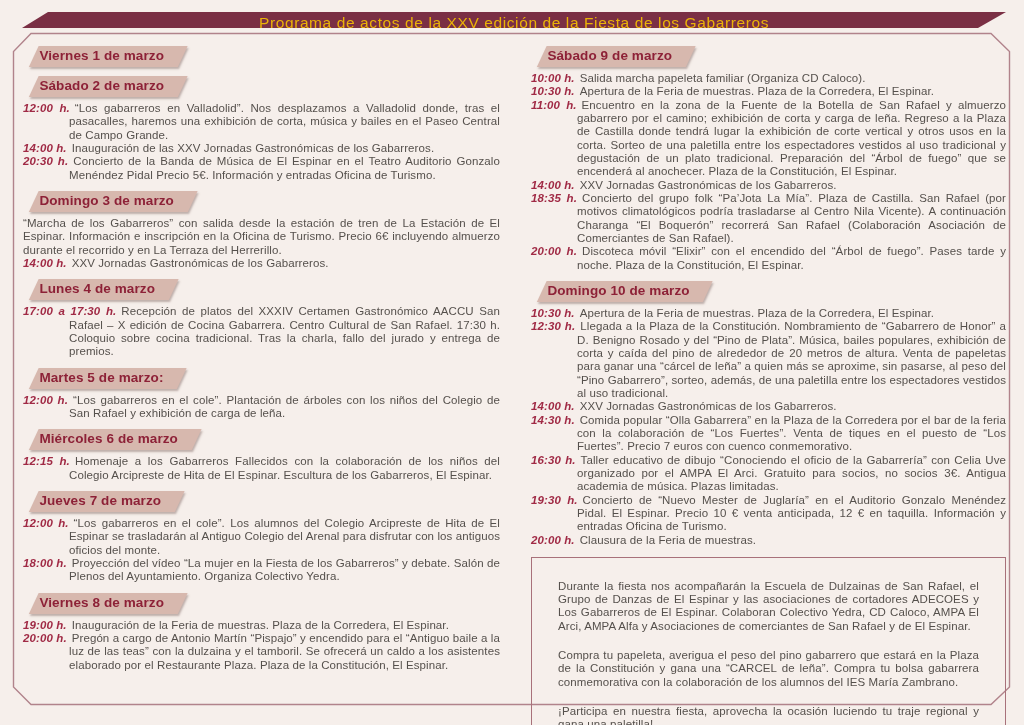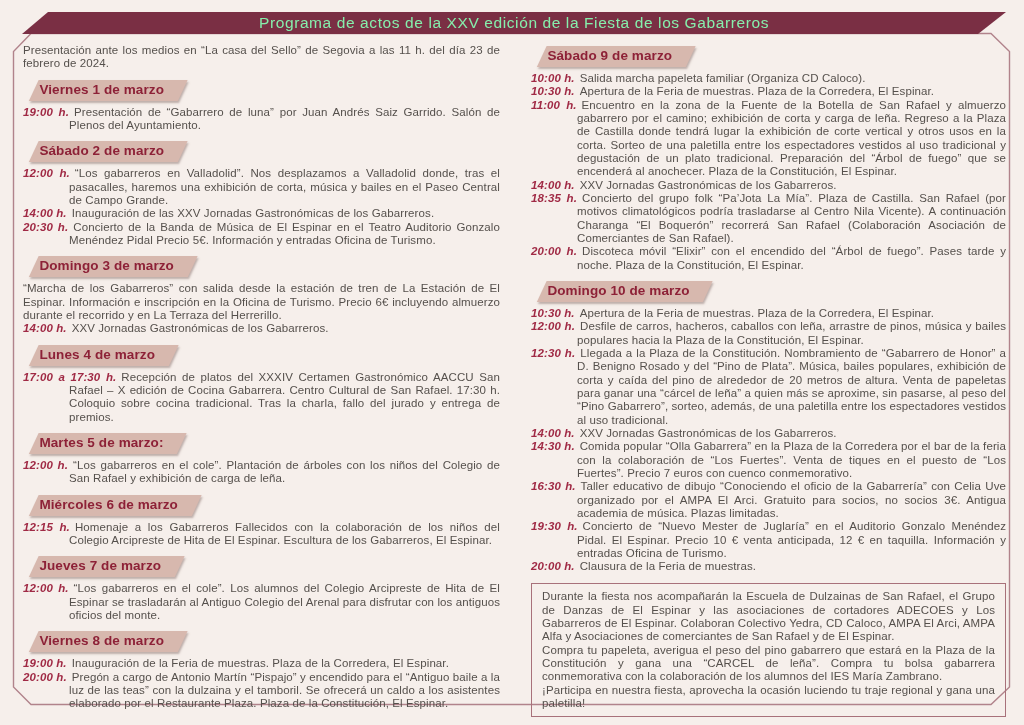--- a/index.html
+++ b/index.html
@@ -8,24 +8,24 @@
     background: #f6efeb;
     font-family: "Liberation Sans", sans-serif;
     color: #55504c;
     position: relative;
     overflow: hidden;
   }
   .page-border { position: absolute; left: 0; top: 0; pointer-events: none; }
 
   .ribbon {
     position: absolute; left: 22px; top: 12px;
-    width: 984px; height: 22px;
+    width: 984px; height: 16px;
     background: #7a2f44;
     clip-path: polygon(26px 0, 100% 0, calc(100% - 28px) 100%, 0 100%);
-    color: #86efac;
+    color: #eab308;
     text-align: center;
     font-size: 15.5px; line-height: 22px; letter-spacing: 0.6px;
     z-index: 3;
   }
 
   .col {
     position: absolute; top: 44px;
     font-size: 11.5px; line-height: 1.16;
     letter-spacing: 0.1px;
     text-align: justify;
@@ -55,38 +55,36 @@
     font-weight: bold; font-size: 13.5px;
     color: #8d2137;
     white-space: nowrap;
   }
 
   .footer-box {
     border: 1.5px solid #a8717a;
     padding: 6px 10px;
     margin-top: 10px;
   }
-  .footer-box p { margin: 0; }
+  .footer-box p { margin: 16px; }
 </style>
 <title>Programa de actos de la XXV edición de la Fiesta de los Gabarreros</title></head>
 <body>
 
 <svg class="page-border" width="1024" height="725" viewBox="0 0 1024 725">
   <path d="M31 33.5 H991 L1009.5 51.5 V687 L991 704.5 H31 L13.5 687 V51.5 Z" fill="none" stroke="#b1838b" stroke-width="1.4"></path>
 </svg>
 
 <div class="ribbon">
   <span>Programa de actos de la XXV edición de la Fiesta de los Gabarreros</span>
 </div>
 
 <div class="col col-left">
-    <p class="plain intro">Presentación ante los medios en “La casa del Sello” de Segovia a las 11 h. del día 23 de febrero de 2024.</p>
     <section class="day-section">
       <div class="badge-row"><div class="badge"><span class="badge-label">Viernes 1 de marzo</span></div></div>
-      <p class="event"><span class="time">19:00 h.</span><span>Presentación de “Gabarrero de luna” por Juan Andrés Saiz Garrido. Salón de Plenos del Ayuntamiento.</span></p>
     </section>
     <section class="day-section">
       <div class="badge-row"><div class="badge"><span class="badge-label">Sábado 2 de marzo</span></div></div>
       <p class="event"><span class="time">12:00 h.</span><span>“Los gabarreros en Valladolid”. Nos desplazamos a Valladolid donde, tras el pasacalles, haremos una exhibición de corta, música y bailes en el Paseo Central de Campo Grande.</span></p>
       <p class="event"><span class="time">14:00 h.</span><span>Inauguración de las XXV Jornadas Gastronómicas de los Gabarreros.</span></p>
       <p class="event"><span class="time">20:30 h.</span><span>Concierto de la Banda de Música de El Espinar en el Teatro Auditorio Gonzalo Menéndez Pidal Precio 5€. Información y entradas Oficina de Turismo.</span></p>
     </section>
     <section class="day-section">
       <div class="badge-row"><div class="badge"><span class="badge-label">Domingo 3 de marzo</span></div></div>
       <p class="plain">“Marcha de los Gabarreros” con salida desde la estación de tren de La Estación de El Espinar. Información e inscripción en la Oficina de Turismo. Precio 6€ incluyendo almuerzo durante el recorrido y en La Terraza del Herrerillo.</p>
@@ -100,41 +98,41 @@
       <div class="badge-row"><div class="badge"><span class="badge-label">Martes 5 de marzo:</span></div></div>
       <p class="event"><span class="time">12:00 h.</span><span>“Los gabarreros en el cole”. Plantación de árboles con los niños del Colegio de San Rafael y exhibición de carga de leña.</span></p>
     </section>
     <section class="day-section">
       <div class="badge-row"><div class="badge"><span class="badge-label">Miércoles 6 de marzo</span></div></div>
       <p class="event"><span class="time">12:15 h.</span><span>Homenaje a los Gabarreros Fallecidos con la colaboración de los niños del Colegio Arcipreste de Hita de El Espinar. Escultura de los Gabarreros, El Espinar.</span></p>
     </section>
     <section class="day-section">
       <div class="badge-row"><div class="badge"><span class="badge-label">Jueves 7 de marzo</span></div></div>
       <p class="event"><span class="time">12:00 h.</span><span>“Los gabarreros en el cole”. Los alumnos del Colegio Arcipreste de Hita de El Espinar se trasladarán al Antiguo Colegio del Arenal para disfrutar con los antiguos oficios del monte.</span></p>
+      <p class="event"><span class="time">18:00 h.</span><span>Proyección del vídeo “La mujer en la Fiesta de los Gabarreros” y debate. Salón de Plenos del Ayuntamiento. Organiza Colectivo Yedra.</span></p>
     </section>
     <section class="day-section">
       <div class="badge-row"><div class="badge"><span class="badge-label">Viernes 8 de marzo</span></div></div>
       <p class="event"><span class="time">19:00 h.</span><span>Inauguración de la Feria de muestras. Plaza de la Corredera, El Espinar.</span></p>
       <p class="event"><span class="time">20:00 h.</span><span>Pregón a cargo de Antonio Martín “Pispajo” y encendido para el “Antiguo baile a la luz de las teas” con la dulzaina y el tamboril. Se ofrecerá un caldo a los asistentes elaborado por el Restaurante Plaza. Plaza de la Constitución, El Espinar.</span></p>
     </section>
   </div>
 <div class="col col-right">
     <section class="day-section">
       <div class="badge-row"><div class="badge"><span class="badge-label">Sábado 9 de marzo</span></div></div>
       <p class="event"><span class="time">10:00 h.</span><span>Salida marcha papeleta familiar (Organiza CD Caloco).</span></p>
       <p class="event"><span class="time">10:30 h.</span><span>Apertura de la Feria de muestras. Plaza de la Corredera, El Espinar.</span></p>
       <p class="event"><span class="time">11:00 h.</span><span>Encuentro en la zona de la Fuente de la Botella de San Rafael y almuerzo gabarrero por el camino; exhibición de corta y carga de leña. Regreso a la Plaza de Castilla donde tendrá lugar la exhibición de corte vertical y otros usos en la corta. Sorteo de una paletilla entre los espectadores vestidos al uso tradicional y degustación de un plato tradicional. Preparación del “Árbol de fuego” que se encenderá al anochecer. Plaza de la Constitución, El Espinar.</span></p>
       <p class="event"><span class="time">14:00 h.</span><span>XXV Jornadas Gastronómicas de los Gabarreros.</span></p>
       <p class="event"><span class="time">18:35 h.</span><span>Concierto del grupo folk “Pa’Jota La Mía”. Plaza de Castilla. San Rafael (por motivos climatológicos podría trasladarse al Centro Nila Vicente). A continuación Charanga “El Boquerón” recorrerá San Rafael (Colaboración Asociación de Comerciantes de San Rafael).</span></p>
       <p class="event"><span class="time">20:00 h.</span><span>Discoteca móvil “Elixir” con el encendido del “Árbol de fuego”. Pases tarde y noche. Plaza de la Constitución, El Espinar.</span></p>
     </section>
     <section class="day-section">
       <div class="badge-row"><div class="badge"><span class="badge-label">Domingo 10 de marzo</span></div></div>
       <p class="event"><span class="time">10:30 h.</span><span>Apertura de la Feria de muestras. Plaza de la Corredera, El Espinar.</span></p>
-      <p class="event"><span class="time">12:00 h.</span><span>Desfile de carros, hacheros, caballos con leña, arrastre de pinos, música y bailes populares hacia la Plaza de la Constitución, El Espinar.</span></p>
       <p class="event"><span class="time">12:30 h.</span><span>Llegada a la Plaza de la Constitución. Nombramiento de “Gabarrero de Honor” a D. Benigno Rosado y del “Pino de Plata”. Música, bailes populares, exhibición de corta y caída del pino de alrededor de 20 metros de altura. Venta de papeletas para ganar una “cárcel de leña” a quien más se aproxime, sin pasarse, al peso del “Pino Gabarrero”, sorteo, además, de una paletilla entre los espectadores vestidos al uso tradicional.</span></p>
       <p class="event"><span class="time">14:00 h.</span><span>XXV Jornadas Gastronómicas de los Gabarreros.</span></p>
       <p class="event"><span class="time">14:30 h.</span><span>Comida popular “Olla Gabarrera” en la Plaza de la Corredera por el bar de la feria con la colaboración de “Los Fuertes”. Venta de tiques en el puesto de “Los Fuertes”. Precio 7 euros con cuenco conmemorativo.</span></p>
       <p class="event"><span class="time">16:30 h.</span><span>Taller educativo de dibujo “Conociendo el oficio de la Gabarrería” con Celia Uve organizado por el AMPA El Arci. Gratuito para socios, no socios 3€. Antigua academia de música. Plazas limitadas.</span></p>
       <p class="event"><span class="time">19:30 h.</span><span>Concierto de “Nuevo Mester de Juglaría” en el Auditorio Gonzalo Menéndez Pidal. El Espinar. Precio 10 € venta anticipada, 12 € en taquilla. Información y entradas Oficina de Turismo.</span></p>
       <p class="event"><span class="time">20:00 h.</span><span>Clausura de la Feria de muestras.</span></p>
     </section>
     <div class="footer-box">
       <p>Durante la fiesta nos acompañarán la Escuela de Dulzainas de San Rafael, el Grupo de Danzas de El Espinar y las asociaciones de cortadores ADECOES y Los Gabarreros de El Espinar. Colaboran Colectivo Yedra, CD Caloco, AMPA El Arci, AMPA Alfa y Asociaciones de comerciantes de San Rafael y  de El Espinar.</p>
       <p>Compra tu papeleta, averigua el peso del pino gabarrero que estará en la Plaza de la Constitución y gana una “CARCEL de leña”. Compra tu bolsa gabarrera conmemorativa con la colaboración de los alumnos del IES María Zambrano.</p>

